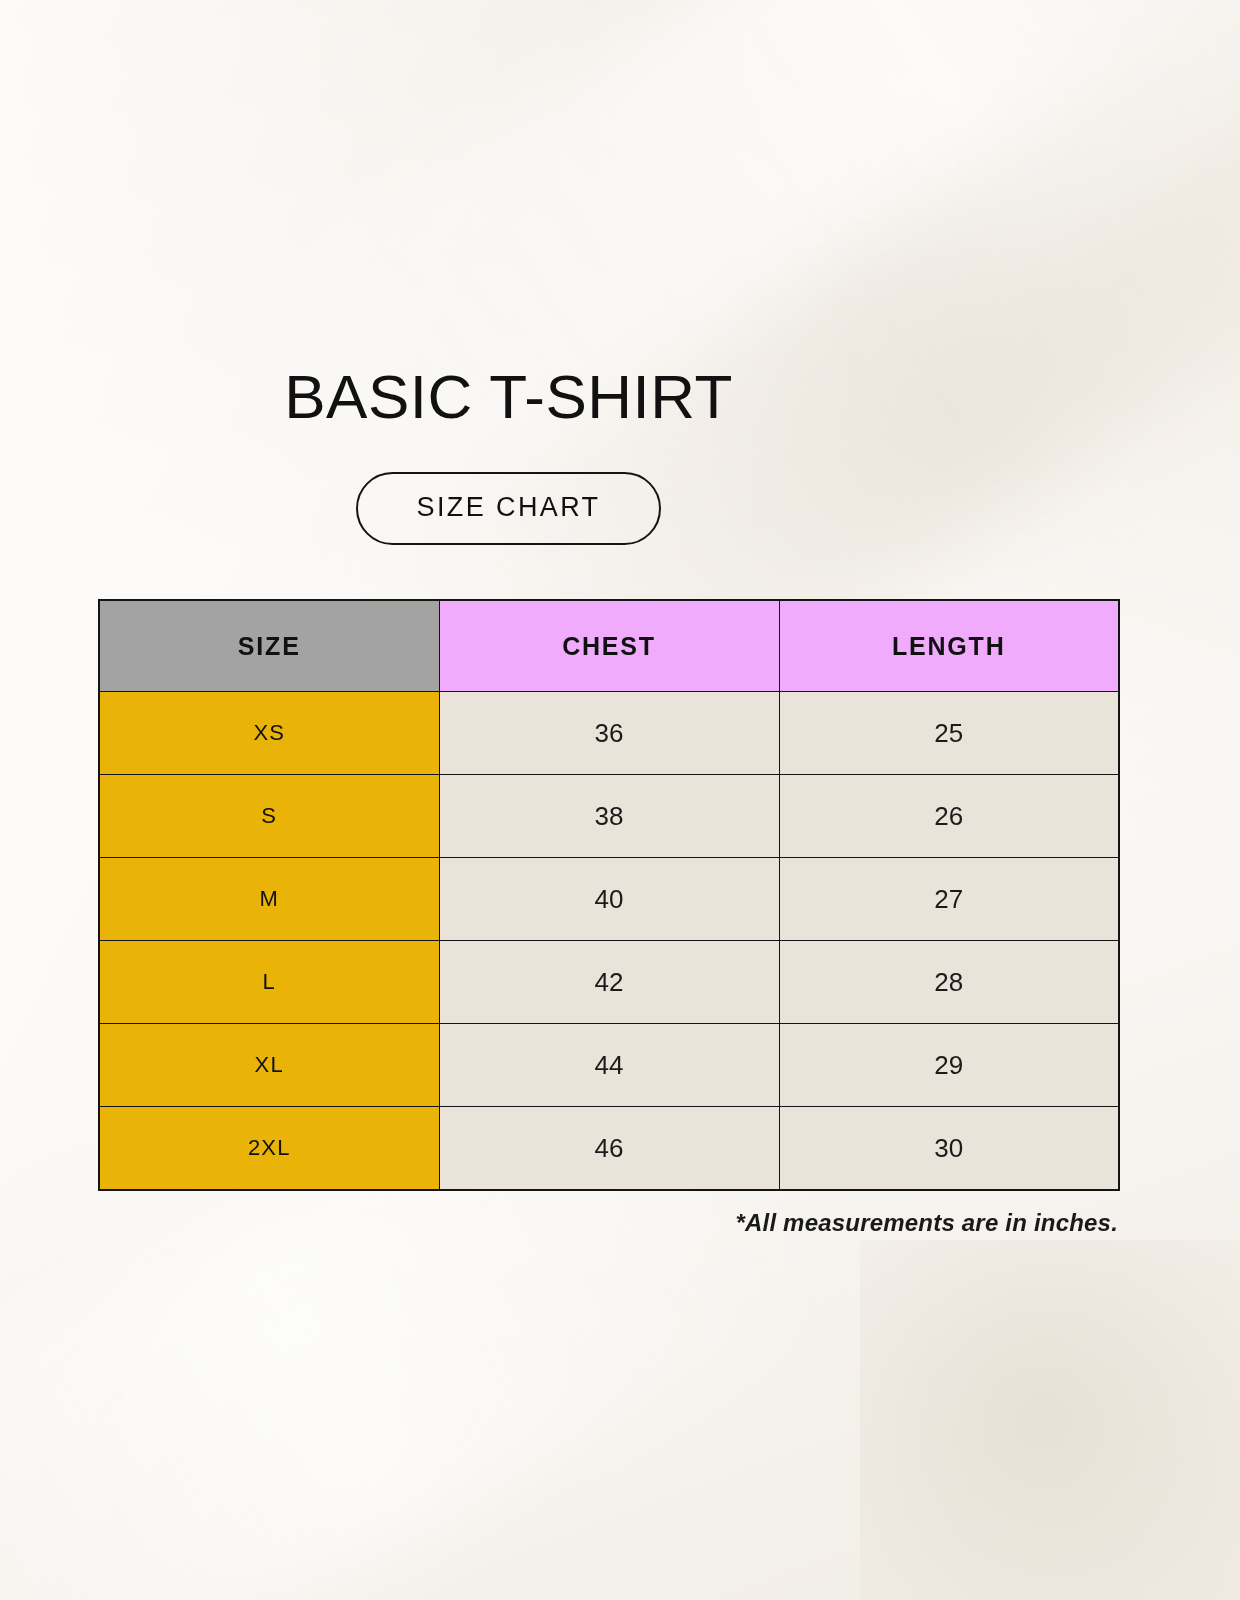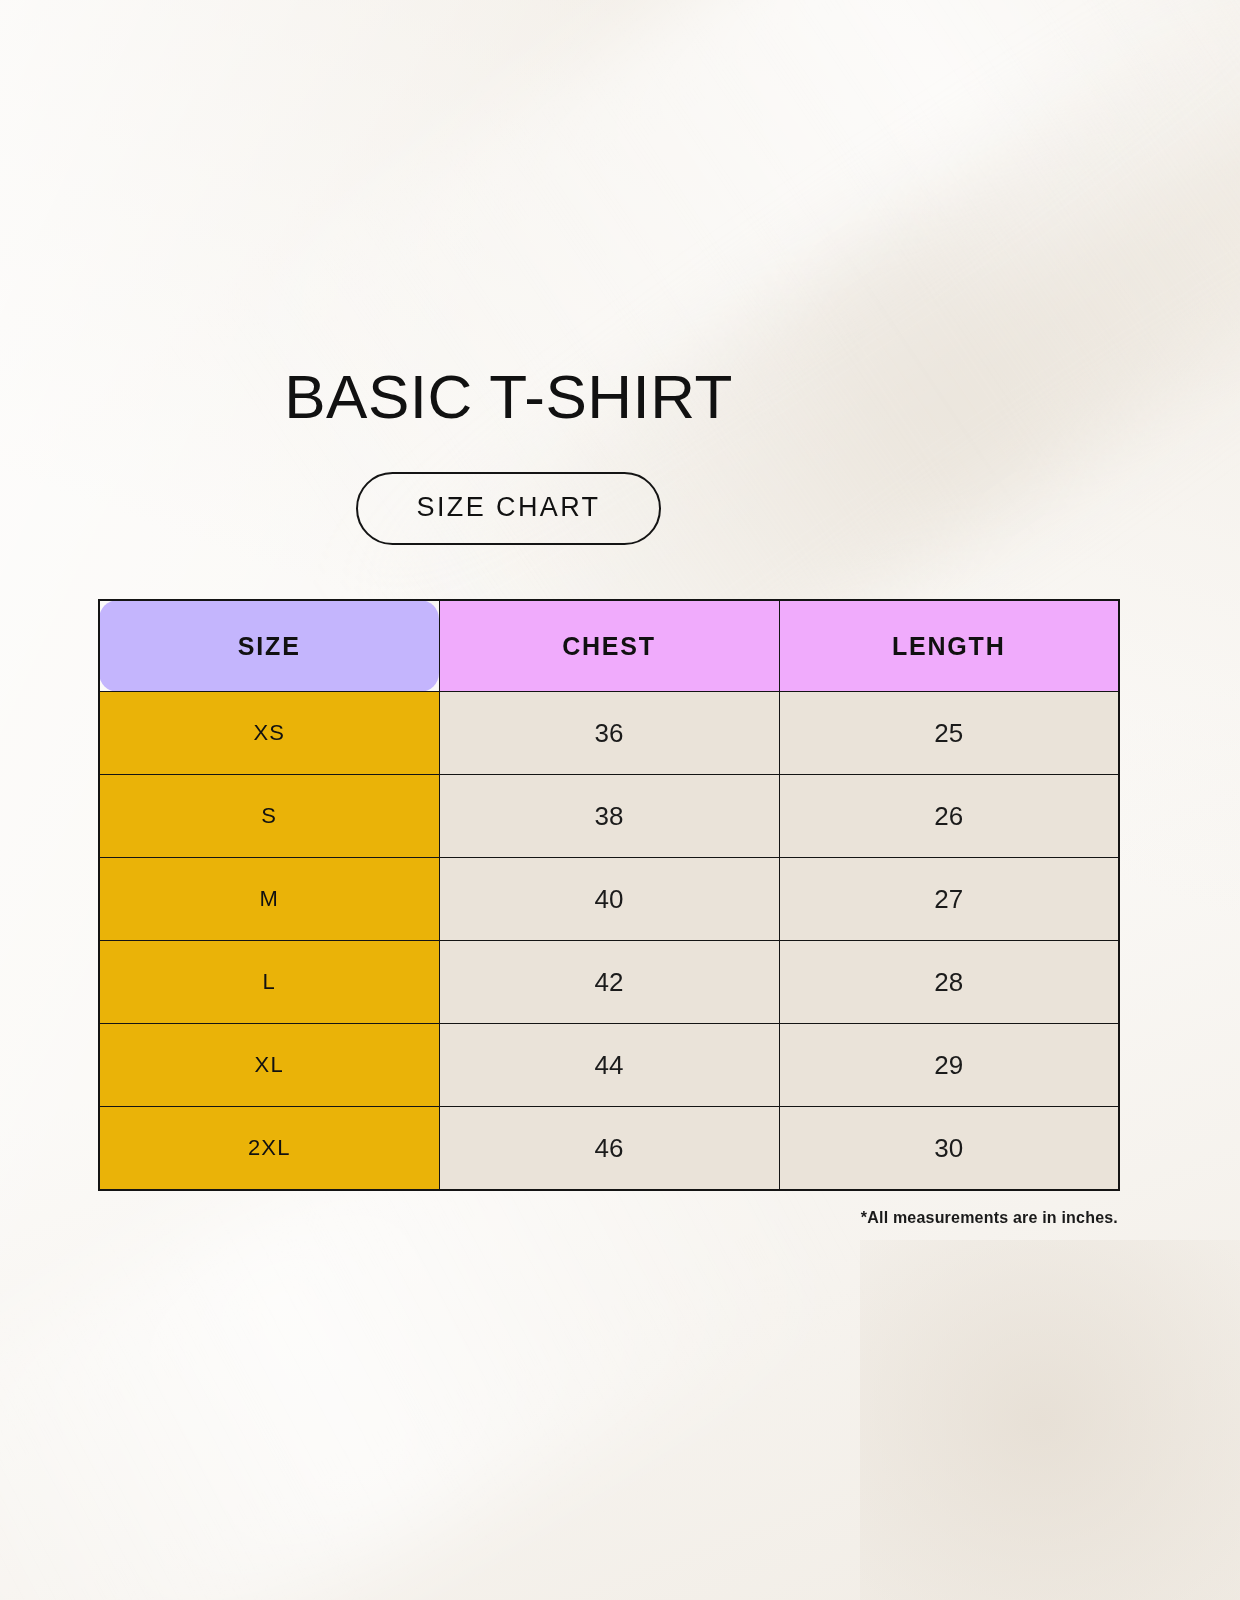--- a/index.html
+++ b/index.html
@@ -123,45 +123,46 @@
     text-align: center;
     vertical-align: middle;
   }
   table.size-table thead th {
     height: 88px;
     font-size: 25px;
     letter-spacing: 1.8px;
     font-weight: 700;
     color: #111111;
   }
-  thead th.head-size { background: #c4b5fd; border-radius: 19px; }
+  thead th.head-size { background: #a3a3a3; }
   thead th.head-measure { background: #f0abfc; }
 
   tbody td.cell-size {
     background: #eab308;
     font-size: 22px;
     font-weight: 400;
     letter-spacing: 1.2px;
     color: #111111;
   }
   tbody td.cell-value {
     background: #eae3d9;
     font-size: 26px;
     font-weight: 400;
     color: #1b1b1b;
   }
 
   .footnote {
     width: 1020px;
     text-align: right;
     margin-top: 18px;
-    font-size: 16px;
+    font-size: 24px;
     font-weight: 700;
     letter-spacing: 0.2px;
     color: #1a1a1a;
+    font-style: italic;
   }
 </style>
 </head>
 <body>
 
 <div class="bg-wash"></div>
 <div class="bg-streak-a"></div>
 <div class="bg-streak-b"></div>
 <div class="bg-streak-c"></div>
 <div class="bg-corner"></div>

